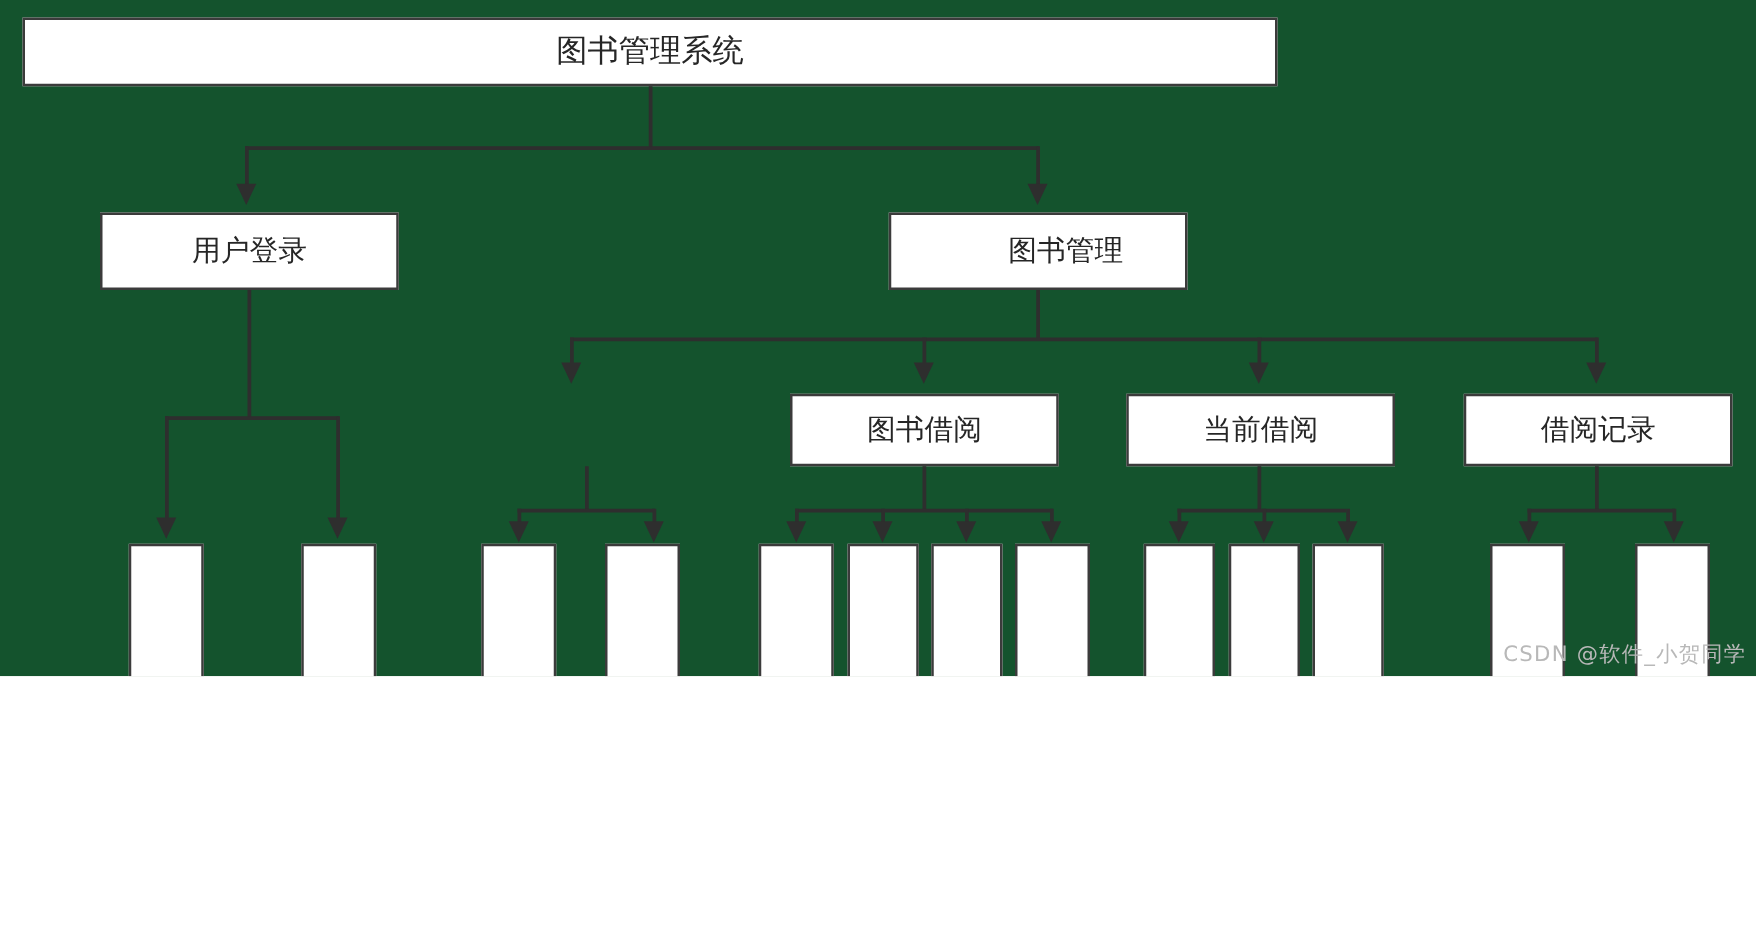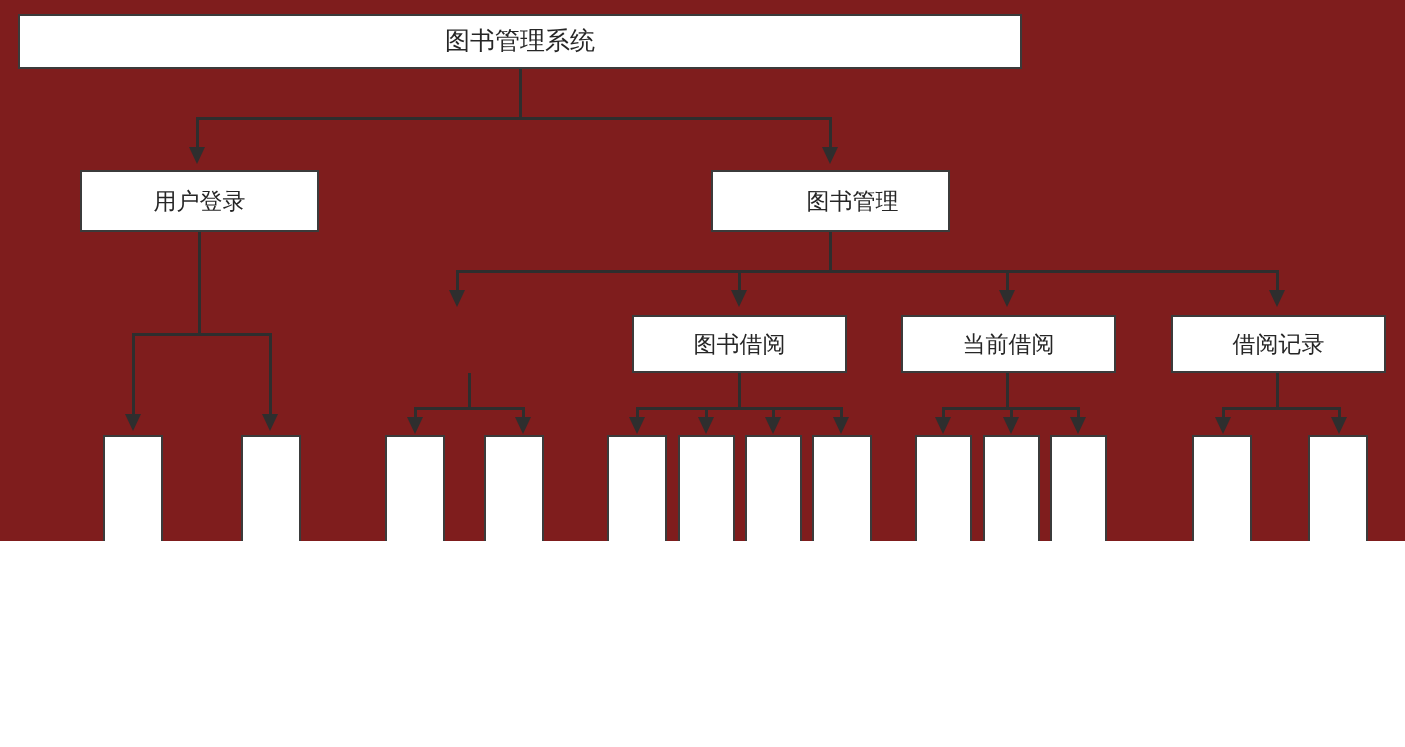--- a/index.html
+++ b/index.html
@@ -5,21 +5,21 @@
 <style>
   html,body{margin:0;padding:0;background:#ffffff;}
   body{
     font-family:"DejaVu Sans","Liberation Sans",sans-serif;
     color:#1a1a1a;
   }
   #canvas{
     position:relative;
     width:1405px;
     height:541px;
-    background:#7f1d1d;
+    background:#14532d;
     overflow:hidden;
   }
   
   .node{
     position:absolute;
     box-sizing:border-box;
     border:2.5px solid #3b3b3b;
     background:#ffffff;
     display:flex;
     align-items:center;
@@ -193,14 +193,15 @@
     <span>确认归还（管理员）</span>
   </div>
 
   <div class="node leaf" style="left:1192px;top:435px;width:60px;height:298px;">
     <span>新增借阅记录</span>
   </div>
   <div class="node leaf" style="left:1308px;top:435px;width:60px;height:298px;">
     <span>查询借阅记录</span>
   </div>
 
+  <div id="watermark">CSDN @软件_小贺同学</div>
 
 </div>
 
 </body></html>

